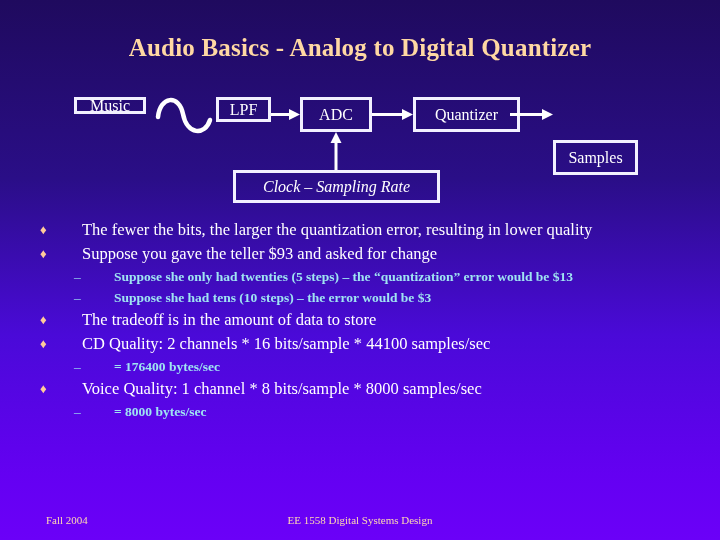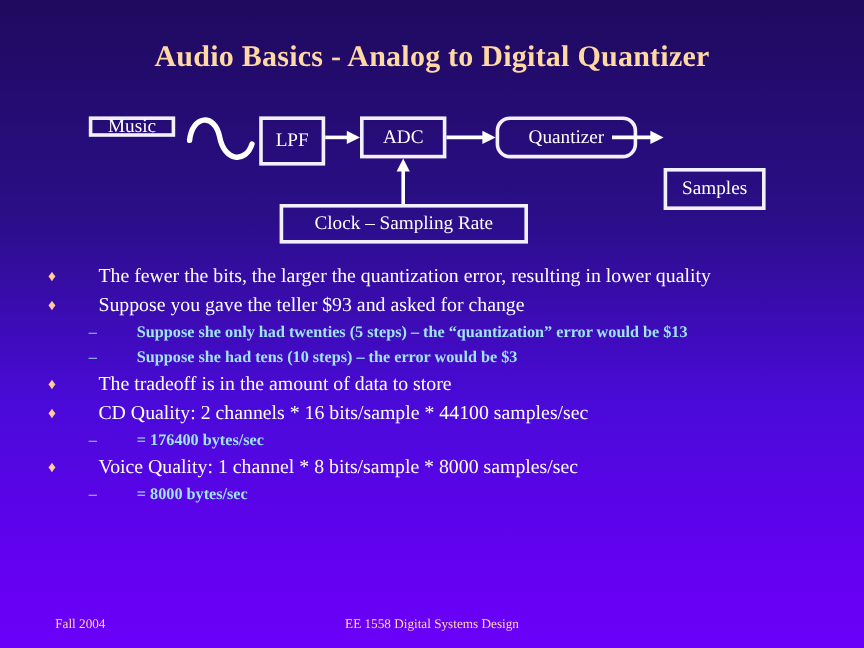--- a/index.html
+++ b/index.html
@@ -48,25 +48,25 @@
     border: 3px solid #f2f0ff;
     color: #ffffff;
     font-size: 16px;
     line-height: 1;
     display: flex;
     align-items: center;
     justify-content: center;
     background: transparent;
   }
   #box-music    { left: 74px;  top: 97px; width: 72px;  height: 17px; }
-  #box-lpf      { left: 216px; top: 97px; width: 55px;  height: 41px; }
+  #box-lpf      { left: 216px; top: 97px; width: 55px;  height: 25px; }
   #box-adc      { left: 300px; top: 97px; width: 72px;  height: 35px; text-align: center; }
-  #box-quant    { left: 413px; top: 97px; width: 118px;  height: 35px; border-radius: 12px; }
+  #box-quant    { left: 413px; top: 97px; width: 107px;  height: 35px; }
   #box-samples  { left: 553px; top: 97px; width: 85px;  height: 35px; margin-top: 43px; }
-  #box-clock    { left: 233px; top: 170px; width: 207px; height: 33px; }
+  #box-clock    { left: 233px; top: 170px; width: 207px; height: 33px; font-style: italic; }
 
   #wave-wrap {
     position: absolute;
     left: 155px;
     top: 90px;
     width: 62px;
     height: 52px;
   }
   #arrows {
     position: absolute;

